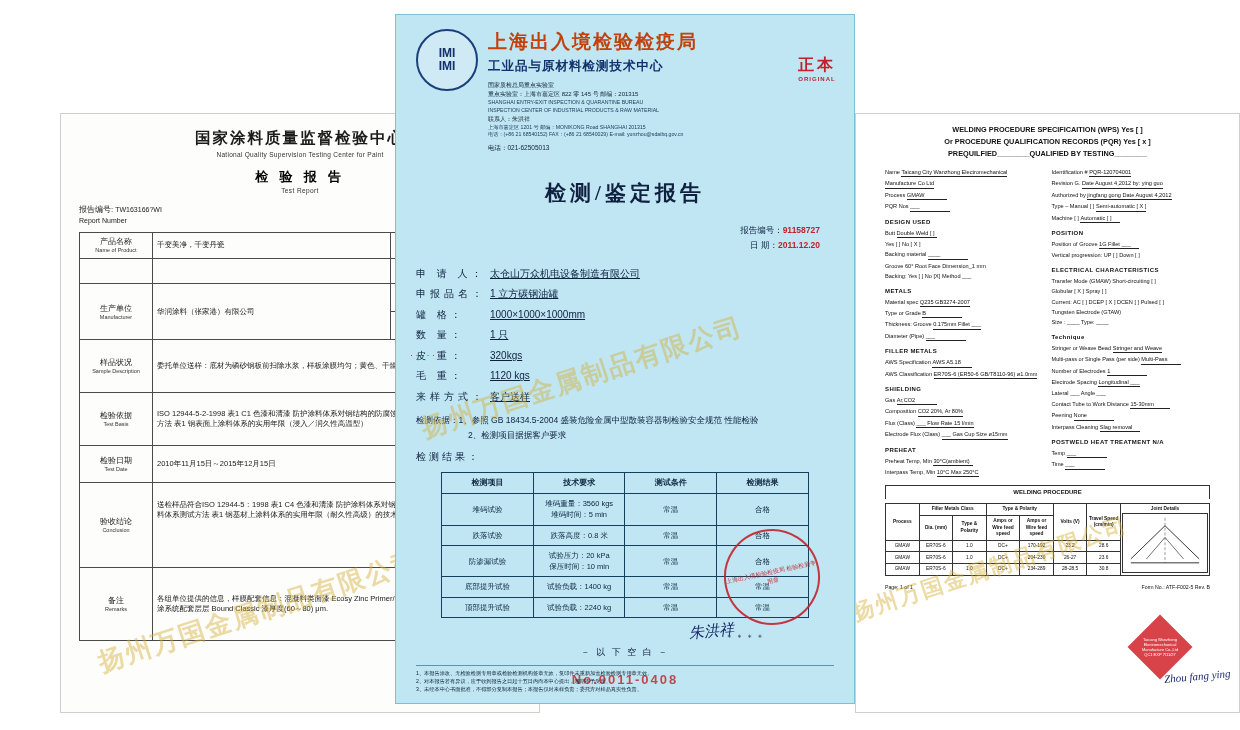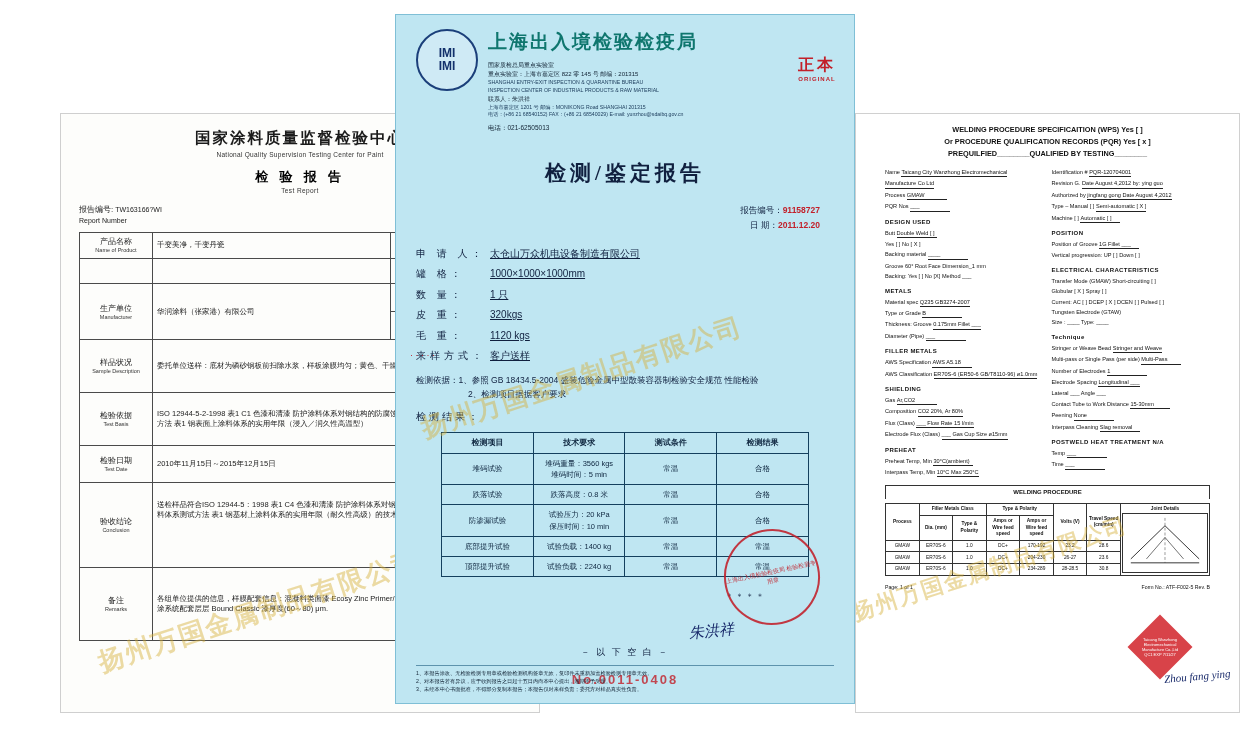--- a/index.html
+++ b/index.html
@@ -39,21 +39,21 @@
   .star{color:#d2232a;font-size:16px;line-height:1;}
   .wm{position:absolute;color:rgba(212,175,55,.45);font-size:26px;font-weight:bold;white-space:nowrap;transform:rotate(-18deg);pointer-events:none;letter-spacing:2px;}
 
   
   #cert-center{left:395px;top:14px;width:460px;height:690px;background:#2e9ddb;padding:11px;}
   #cert-center .inner{background:#bfe6f2;border:1px solid #7fbfd6;}
   .c-pad{padding:14px 20px;position:relative;height:100%;box-sizing:border-box;}
   .c-head{display:flex;gap:10px;align-items:flex-start;}
   .c-logo{width:58px;height:58px;border:2px solid #1b3f7a;border-radius:50%;display:flex;align-items:center;justify-content:center;flex-direction:column;color:#12306b;font-weight:bold;font-size:12px;line-height:1.05;flex:0 0 auto;background:#cfeaf5;}
   .c-org{flex:1;}
-  .c-org .cn1{font-family:"Liberation Serif",serif;font-size:19px;font-weight:bold;color:#0f766e;letter-spacing:2px;}
+  .c-org .cn1{font-family:"Liberation Serif",serif;font-size:19px;font-weight:bold;color:#c2410c;letter-spacing:2px;}
   .c-org .cn2{font-family:"Liberation Serif",serif;font-size:12.5px;font-weight:bold;color:#12306b;letter-spacing:1px;margin-top:3px;}
   .c-addr{margin-top:6px;font-size:6px;color:#123;line-height:1.5;}
   .c-addr .en{font-size:5.2px;color:#1a3a5a;}
   .c-original{position:absolute;right:18px;top:40px;color:#c2202a;text-align:center;font-weight:bold;}
   .c-original .cn{font-size:16px;letter-spacing:3px;}
   .c-original .en{font-size:6px;letter-spacing:1px;}
   .c-tel{font-size:6.5px;margin-top:5px;color:#123;}
   .c-title{text-align:center;font-family:"Liberation Serif",serif;font-size:21px;font-weight:bold;color:#10203f;letter-spacing:4px;margin-top:26px;}
   .c-nums{margin-top:16px;font-size:8.5px;color:#10203f;text-align:right;line-height:1.8;padding-right:14px;}
   .c-nums b{color:#c2202a;font-weight:bold;}
@@ -218,20 +218,21 @@
   <div class="cert" id="cert-center">
     <div class="inner">
       <div class="c-pad">
         <div class="c-head">
           <div class="c-logo">
             <span>IMI</span>
             <span>IMI</span>
           </div>
           <div class="c-org">
             <div class="cn1">上海出入境检验检疫局</div>
+            <div class="cn2">工业品与原材料检测技术中心</div>
             <div class="c-addr">
               <div>国家质检总局重点实验室</div>
               <div>重点实验室：上海市嘉定区 822 零 145 号  邮编：201315</div>
               <div class="en">SHANGHAI ENTRY-EXIT INSPECTION &amp; QUARANTINE BUREAU</div>
               <div class="en">INSPECTION CENTER OF INDUSTRIAL PRODUCTS &amp; RAW MATERIAL</div>
               <div>联系人：朱洪祥</div>
               <div class="en">上海市嘉定区 1201 号  邮编：MONIKONG  Road SHANGHAI 201315</div>
               <div class="en">电话：(+86 21 68540152) FAX：(+86 21 68540029)  E-mail: yunzhou@sdaibq.gov.cn</div>
             </div>
             <div class="c-tel">电话：021-62505013</div>
@@ -245,20 +246,21 @@
 
         <div class="c-title">检测/鉴定报告</div>
 
         <div class="c-nums">
           <div><span>报告编号：</span><b>91158727</b></div>
           <div><span>日       期：</span><b>2011.12.20</b></div>
         </div>
 
         <div class="c-fields">
           <div><span class="k">申 请 人：</span><span class="v">太仓山万众机电设备制造有限公司</span></div>
+          <div><span class="k">申报品名：</span><span class="v">1 立方碳钢油罐</span></div>
           <div><span class="k">罐      格：</span><span class="v">1000×1000×1000mm</span></div>
           <div><span class="k">数      量：</span><span class="v">1 只</span></div>
           <div><span class="k">皮      重：</span><span class="v">320kgs</span></div>
           <div><span class="k">毛      重：</span><span class="v">1120 kgs</span></div>
           <div><span class="k">来样方式：</span><span class="v">客户送样</span></div>
         </div>
 
         <div class="c-basis">
           <div><span>检测依据：</span><span>1、参照 GB 18434.5-2004 盛装危险金属中型散装容器制检验安全规范 性能检验</span></div>
           <span class="idt">2、检测项目据据客户要求</span>

